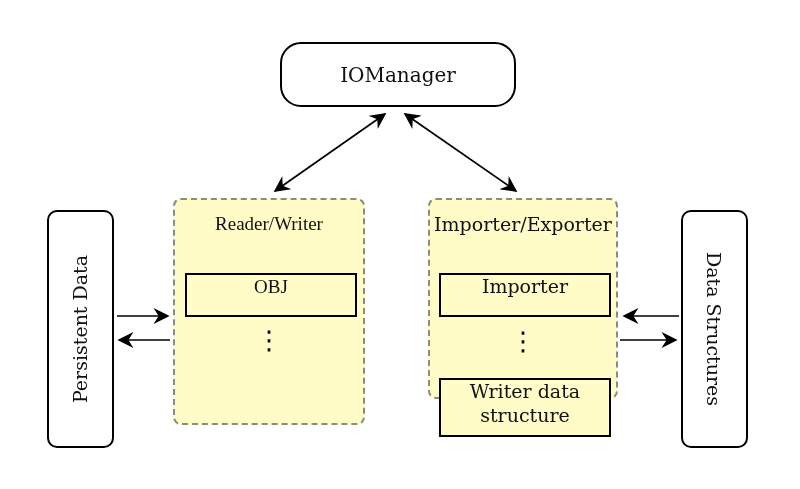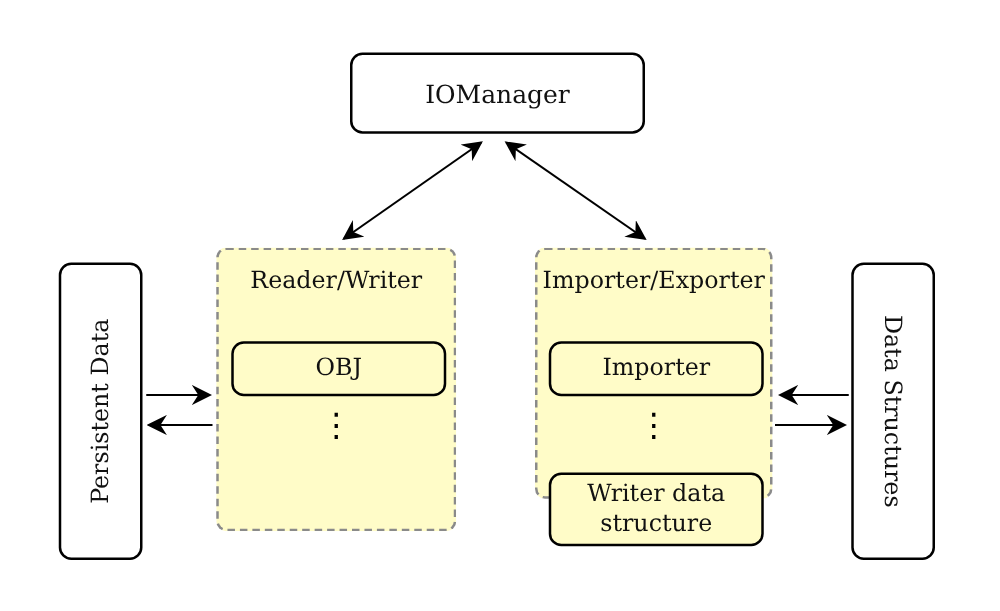--- a/index.html
+++ b/index.html
@@ -26,48 +26,49 @@
     border-radius: 10px;
     display: flex;
     align-items: center;
     justify-content: center;
     z-index: 2;
   }
 
   #iomanager {
     left: 280px; top: 42px; width: 236px; height: 65px;
     font-size: 20px;
+    border-radius: 21px;
   }
 
   
   .panel {
     position: absolute;
     background: #FFFCC8;
     border: 2px dashed #8A8A8A;
     border-radius: 8px;
     z-index: 2;
   }
-  #panel-reader-writer   { left: 173px; top: 198px; width: 192px; height: 227px; }
+  #panel-reader-writer   { left: 173px; top: 198px; width: 192px; height: 227px; font-family: Liberation Serif, serif; }
   #panel-importer-exporter { left: 428px; top: 198px; width: 190px; height: 201px; }
 
   .panel-title {
     position: absolute;
     top: 13px; left: 0; right: 0;
     text-align: center;
     font-size: 19px;
     white-space: nowrap;
   }
 
   .inner-box {
     position: absolute;
     background: #FFFCC8;
     border: 2.5px solid #000000;
-    border-radius: 10px;
+    border-radius: 0;
     display: flex;
-    align-items: center;
+    align-items: flex-start;
     justify-content: center;
     font-size: 19px;
     text-align: center;
     white-space: pre-line;
     line-height: 1.25;
   }
   #panel-reader-writer .inner-first { left: 10px; top: 73px; width: 172px; height: 44px; }
   #panel-reader-writer .inner-last  { left: 10px; top: 178px; width: 172px; height: 59px; }
   #panel-importer-exporter .inner-first { left: 9px; top: 73px; width: 172px; height: 44px; }
   #panel-importer-exporter .inner-last  { left: 9px; top: 178px; width: 172px; height: 59px; }

